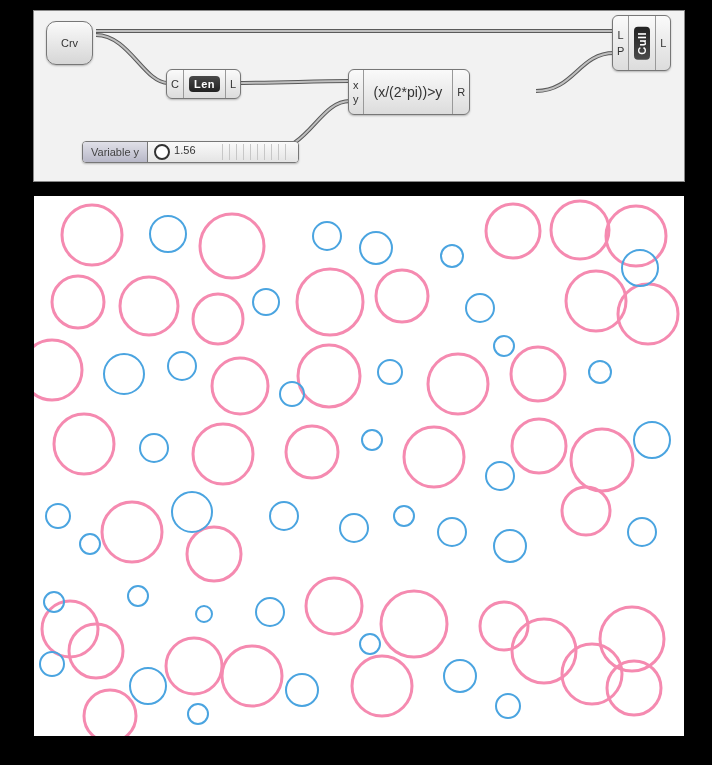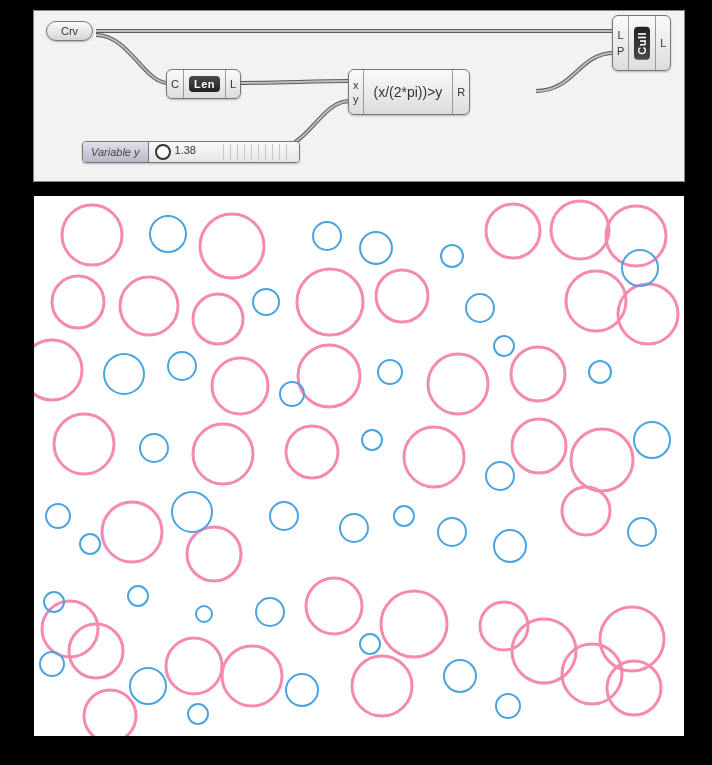--- a/index.html
+++ b/index.html
@@ -15,27 +15,27 @@
         border:1px solid #777;box-shadow:0 1px 2px rgba(0,0,0,.25);
         display:flex;align-items:stretch;}
   .sect{display:flex;flex-direction:column;justify-content:center;align-items:center;
         padding:0 4px;font-size:11px;color:#333;}
   .sect + .sect{border-left:1px solid #999;}
   .cap{background:linear-gradient(#4a4a4a,#222);color:#fff;font-weight:bold;
        border-radius:4px;padding:2px 5px;margin:3px 1px;letter-spacing:.5px;}
   .cap.vert{writing-mode:vertical-rl;transform:rotate(180deg);padding:5px 2px;}
   .param{position:absolute;border-radius:10px;
          background:linear-gradient(#fafafa,#d6d6d6);
-         border:1px solid #777;padding:3px 14px;font-size:11px;color:#333;
+         border:1px solid #777;padding:15px 14px;font-size:11px;color:#333;
          box-shadow:0 1px 2px rgba(0,0,0,.25);}
   .slider{position:absolute;display:flex;align-items:stretch;height:20px;
           border:1px solid #777;border-radius:4px;overflow:hidden;
           box-shadow:0 1px 2px rgba(0,0,0,.25);}
   .sl-name{background:linear-gradient(#e0e0e8,#b8b8c8);color:#444;
-           padding:0 8px;display:flex;align-items:center;border-right:1px solid #777;font-style:italic;}
+           padding:0 8px;display:flex;align-items:center;border-right:1px solid #777;}
   .sl-track{background:linear-gradient(#fafafa,#e4e4e4);position:relative;width:150px;
             display:flex;align-items:center;}
   .sl-grip{position:absolute;left:6px;top:2px;width:12px;height:12px;border-radius:50%;
            border:2px solid #333;background:#fff;}
   .sl-val{position:absolute;left:26px;top:2px;font-size:11px;color:#333;}
   .ticks{position:absolute;right:6px;top:2px;bottom:2px;width:70px;
          background:repeating-linear-gradient(90deg,#c7c7c7 0 1px,transparent 1px 7px);}
   .expr-body{font-family:Liberation Sans, sans-serif;font-size:14px;
              padding:0 10px;display:flex;align-items:center;}
   
@@ -95,21 +95,21 @@
     <div class="sect">
           <div class="cap vert">Cull</div>
         </div>
     <div class="sect">L</div>
   </div>
 
   <div class="slider" style="left:48px;top:130px;">
     <div class="sl-name">Variable y</div>
     <div class="sl-track">
       <div class="sl-grip"></div>
-      <div class="sl-val">1.38</div>
+      <div class="sl-val">1.56</div>
       <div class="ticks"></div>
     </div>
   </div>
 </div>
 
 <div class="vp">
   <svg viewBox="0 0 650 540">
     <g class="big" id="big-circles">
           <circle cx="58" cy="39" r="30"></circle>
           <circle cx="198" cy="50" r="32"></circle>

